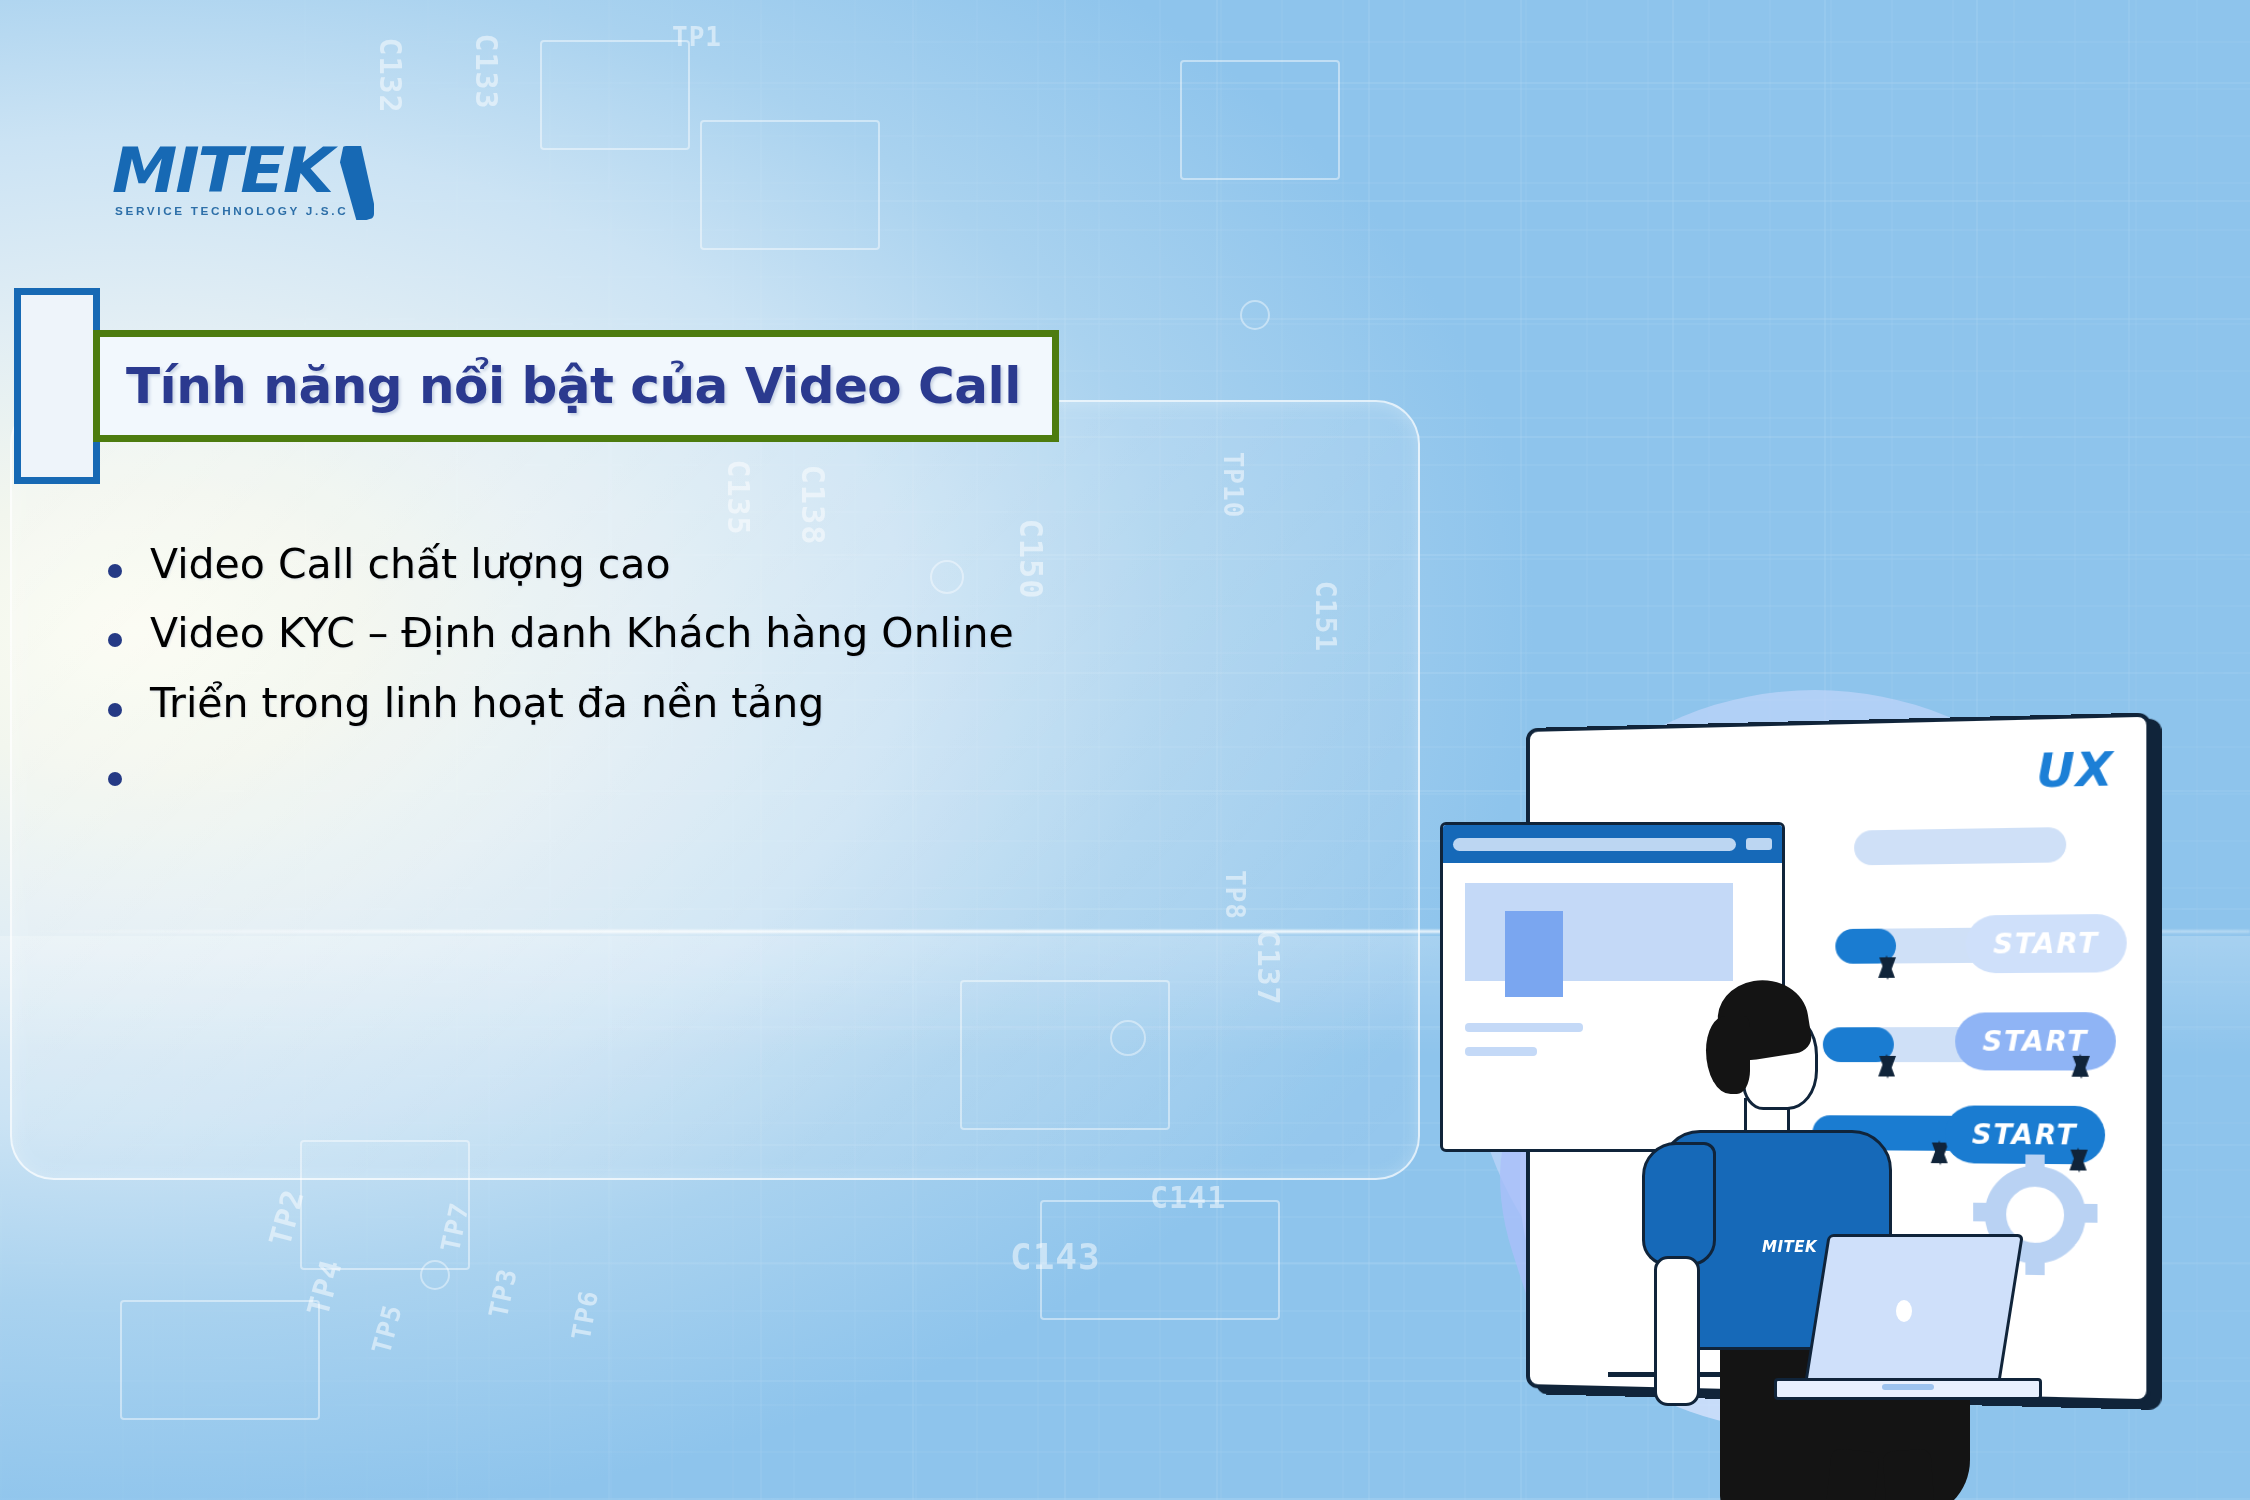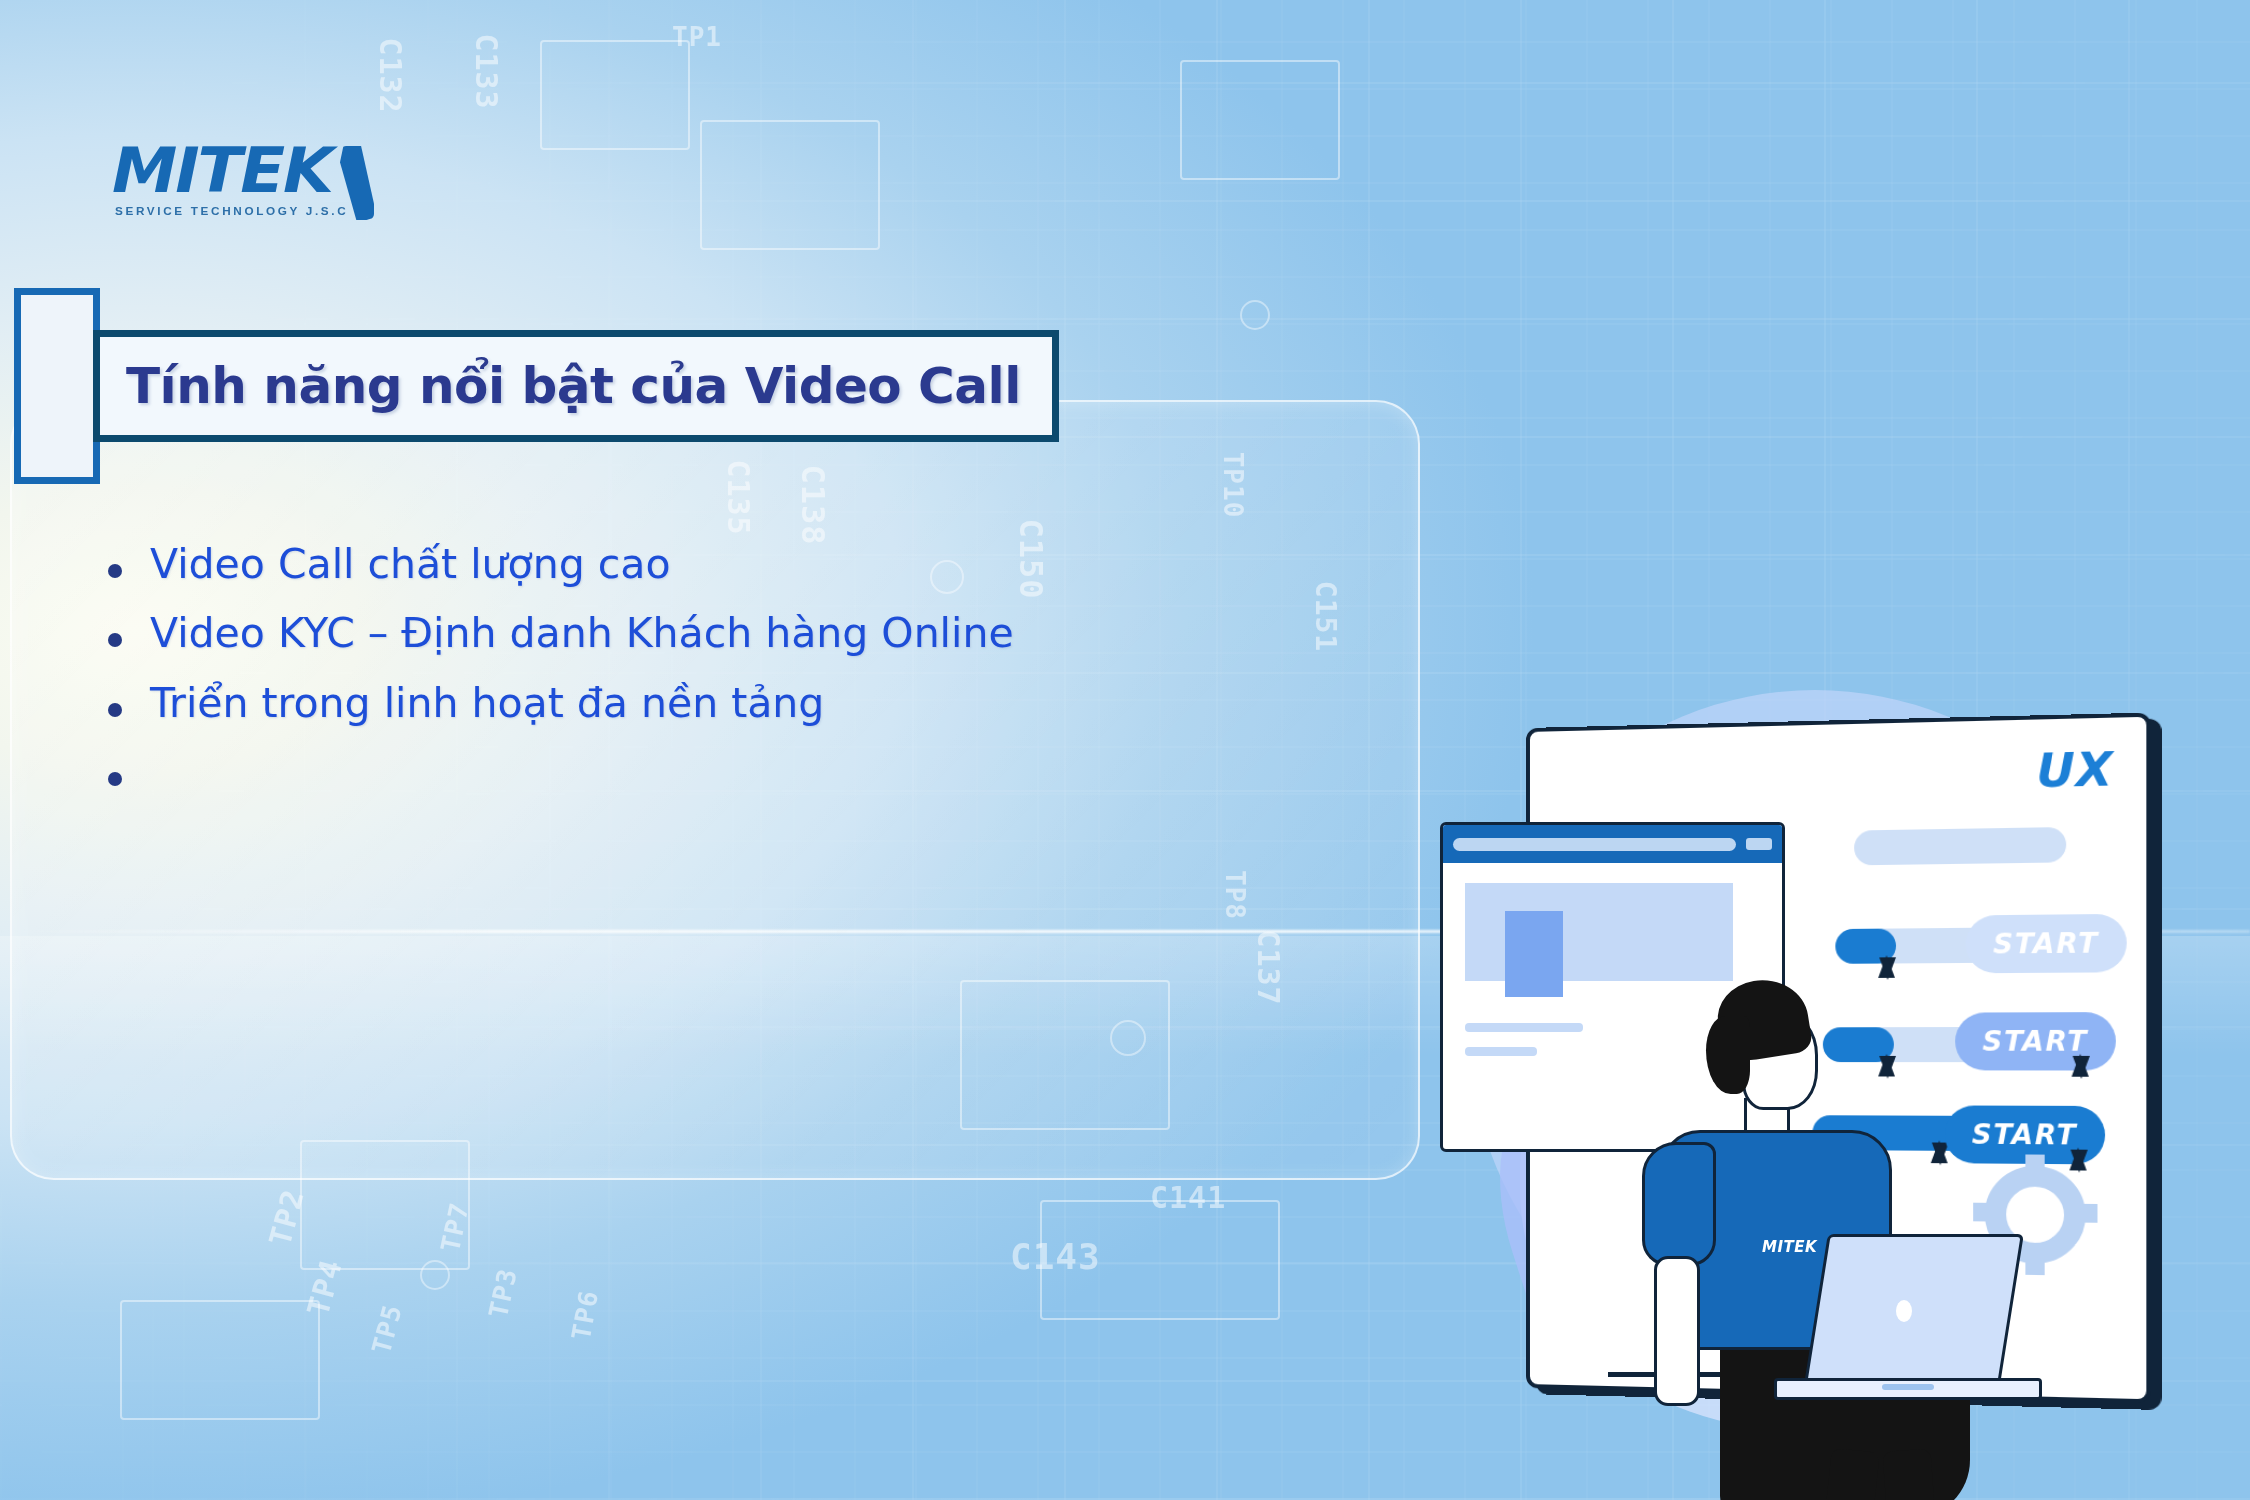--- a/index.html
+++ b/index.html
@@ -84,42 +84,42 @@
   }
 
   
   .title-wrap { position:absolute; left:14px; top:288px; }
   .title-tab {
     position:absolute; left:0; top:0; width:86px; height:196px;
     border:7px solid #1769b4; background:#eef4fa;
   }
   .title-box {
     position:absolute; left:79px; top:42px; width:966px; height:112px;
-    border:7px solid #0c4a6e; background:#f2f8fd;
+    border:7px solid #4d7c0f; background:#f2f8fd;
     display:flex; align-items:center;
   }
   .title-text {
     margin-left:26px;
     font-family:"DejaVu Sans", sans-serif;
     font-size:50px; font-weight:700;
     color:#2b3a8f; letter-spacing:-.5px; white-space:nowrap;
     text-shadow:2px 2px 3px rgba(120,140,180,.35);
   }
 
   
   .bullets { position:absolute; left:108px; top:540px; width:1300px; }
   .bullet-row { display:flex; align-items:flex-start; margin-bottom:21px; }
   .bullet-dot {
     width:14px; height:14px; border-radius:50%;
     background:#253a85; flex:none; margin-top:24px; margin-right:28px;
   }
   .bullet-text {
     font-family:"DejaVu Sans", sans-serif;
     font-size:41px; font-weight:400;
-    color:#1d4ed8; line-height:1.18; white-space:nowrap;
+    color:#000000; line-height:1.18; white-space:nowrap;
     text-shadow:1px 1px 2px rgba(140,160,200,.30);
   }
 
   
   .illus { position:absolute; left:1430px; top:660px; width:790px; height:840px; }
   .illus-blob {
     position:absolute; left:40px; top:30px; width:690px; height:690px;
     border-radius:50%; background:#c6d6fb; opacity:.62;
   }
   .illus-blob2 {

